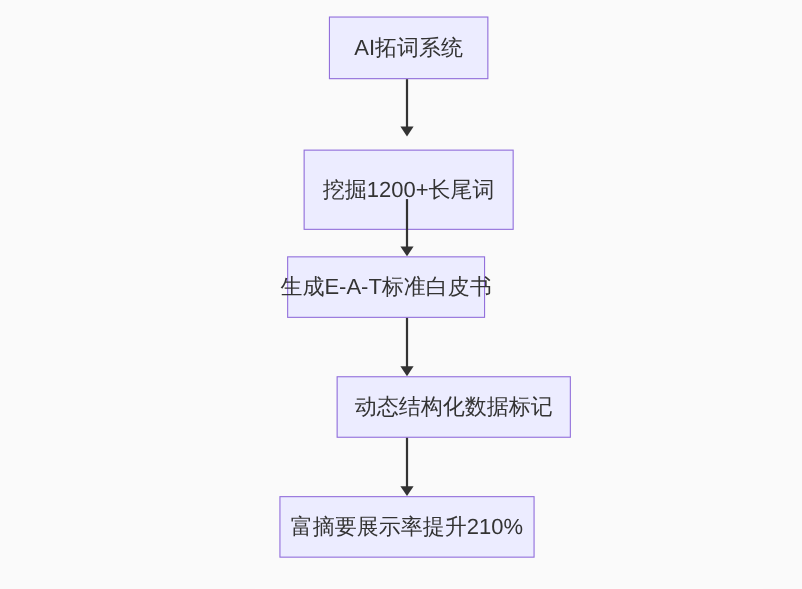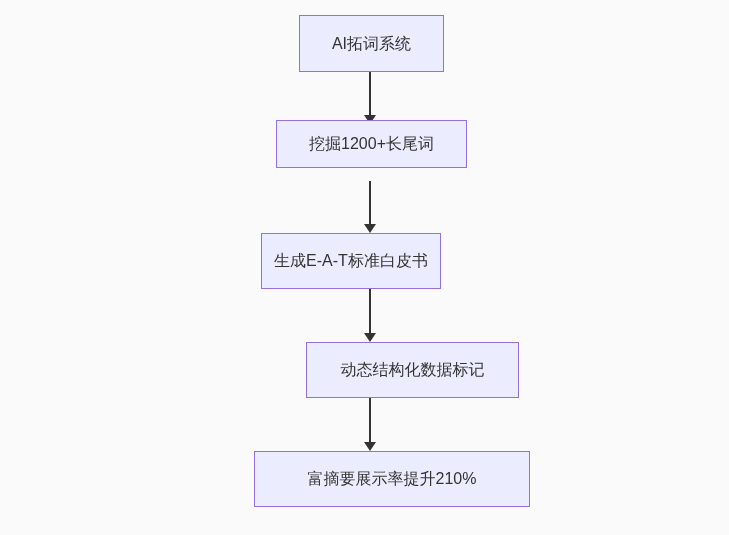--- a/index.html
+++ b/index.html
@@ -23,21 +23,21 @@
   .node {
     position: absolute;
     background: var(--node-fill);
     border: 1px solid var(--node-border);
     display: flex;
     align-items: center;
     justify-content: center;
   }
   .node-label {
     color: var(--text);
-    font-size: 16px;
+    font-size: 20px;
     line-height: 1.2;
     white-space: nowrap;
     text-align: center;
   }
   .arrow {
     position: absolute;
     width: 12px;
   }
   .arrow-line {
     position: absolute;
@@ -64,21 +64,21 @@
 
   <div class="node" style="left:299px; top:15px; width:145px; height:57px;">
     <span class="node-label">AI拓词系统</span>
   </div>
 
   <div class="arrow" style="left:364px; top:72px; height:52px;">
     <div class="arrow-line"></div>
     <div class="arrow-head"></div>
   </div>
 
-  <div class="node" style="left:276px; top:120px; width:191px; height:48px;">
+  <div class="node" style="left:276px; top:136px; width:191px; height:73px;">
     <span class="node-label">挖掘1200+长尾词</span>
   </div>
 
   <div class="arrow" style="left:364px; top:181px; height:52px;">
     <div class="arrow-line"></div>
     <div class="arrow-head"></div>
   </div>
 
   <div class="node" style="left:261px; top:233px; width:180px; height:56px;">
     <span class="node-label">生成E-A-T标准白皮书</span>
@@ -91,17 +91,17 @@
 
   <div class="node" style="left:265px; top:342px; width:213px; height:56px;margin-left:41px;">
     <span class="node-label">动态结构化数据标记</span>
   </div>
 
   <div class="arrow" style="left:364px; top:398px; height:53px;">
     <div class="arrow-line"></div>
     <div class="arrow-head"></div>
   </div>
 
-  <div class="node" style="left:254px; top:451px; width:276px; height:56px;">
+  <div class="node" style="left:254px; top:451px; width:232px; height:56px;">
     <span class="node-label">富摘要展示率提升210%</span>
   </div>
 
 </div>
 
 </body></html>

